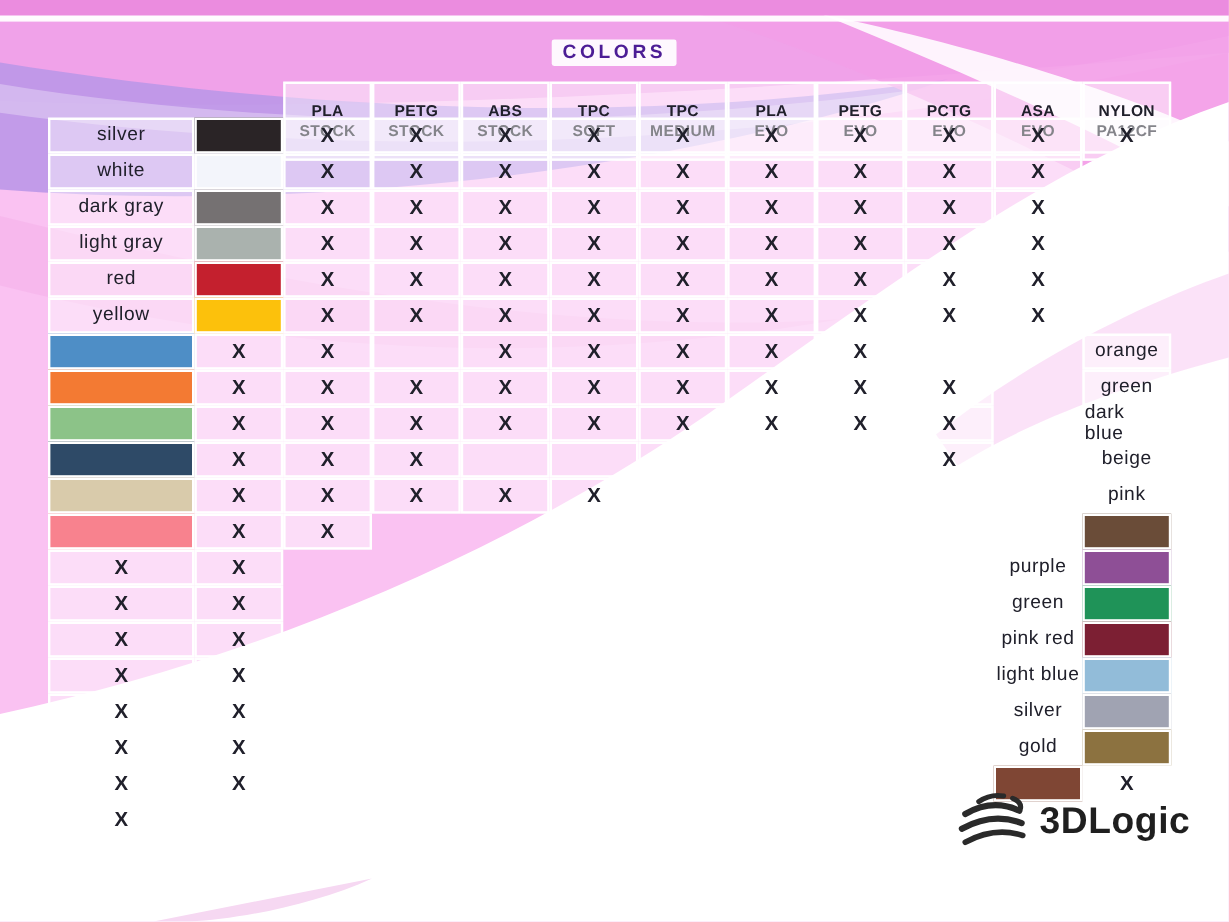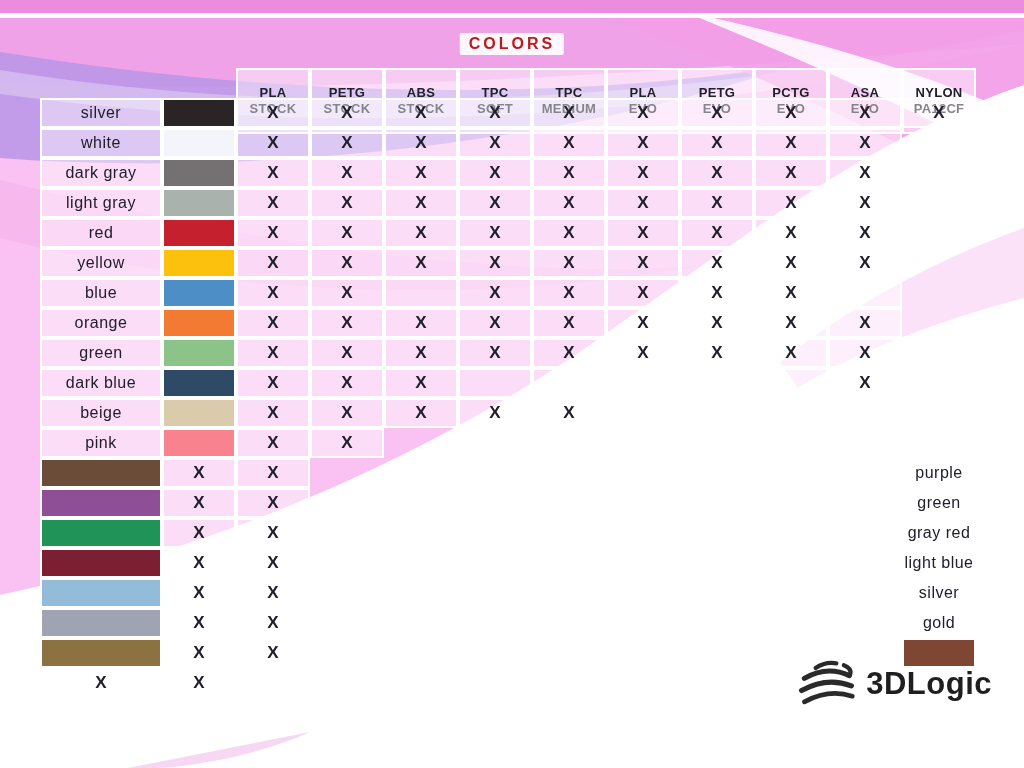--- a/index.html
+++ b/index.html
@@ -3,21 +3,21 @@
 <meta charset="utf-8">
 <style>
   html,body{margin:0;padding:0;}
   body{width:1024px;height:768px;overflow:hidden;font-family:"Liberation Sans",sans-serif;}
   #stage{position:relative;width:1024px;height:768px;overflow:hidden;background:#fff;}
   #bg{position:absolute;left:0;top:0;width:1024px;height:768px;}
 
   #title-badge{
     position:absolute;left:50%;top:33px;transform:translateX(-50%);
     background:rgba(255,255,255,0.92);
-    color:#b91c1c;font-weight:bold;font-size:16px;letter-spacing:3px;
+    color:#4c1d95;font-weight:bold;font-size:16px;letter-spacing:3px;
     padding:2px 9px;border-radius:2px;
   }
 
   #matrix{
     position:absolute;left:40px;top:68px;
     display:grid;
     grid-template-columns:122px 74px repeat(10,74px);
     grid-auto-rows:30px;
   }
   .cell{
@@ -160,21 +160,20 @@
       <div class="cell xc">X</div>
       <div class="cell xc">X</div>
       <div class="cell xc">X</div>
       <div class="cell xc">X</div>
       <div class="cell xc">X</div>
       <div class="cell xc">X</div>
       <div class="cell xc">X</div>
       <div class="cell xc">X</div>
       <div class="cell xc">X</div>
       <div class="blank"></div>
-      <div class="cell lbl">blue</div>
       <div class="sw" style="background: rgb(78, 142, 198);"></div>
       <div class="cell xc">X</div>
       <div class="cell xc">X</div>
       <div class="cell xc"></div>
       <div class="cell xc">X</div>
       <div class="cell xc">X</div>
       <div class="cell xc">X</div>
       <div class="cell xc">X</div>
       <div class="cell xc">X</div>
       <div class="cell xc"></div>
@@ -267,21 +266,21 @@
       <div class="cell xc">X</div>
       <div class="cell xc">X</div>
       <div class="blank"></div>
       <div class="blank"></div>
       <div class="blank"></div>
       <div class="blank"></div>
       <div class="blank"></div>
       <div class="blank"></div>
       <div class="blank"></div>
       <div class="blank"></div>
-      <div class="cell lbl">gray red</div>
+      <div class="cell lbl">pink red</div>
       <div class="sw" style="background: rgb(124, 31, 51);"></div>
       <div class="cell xc">X</div>
       <div class="cell xc">X</div>
       <div class="blank"></div>
       <div class="blank"></div>
       <div class="blank"></div>
       <div class="blank"></div>
       <div class="blank"></div>
       <div class="blank"></div>
       <div class="blank"></div>

